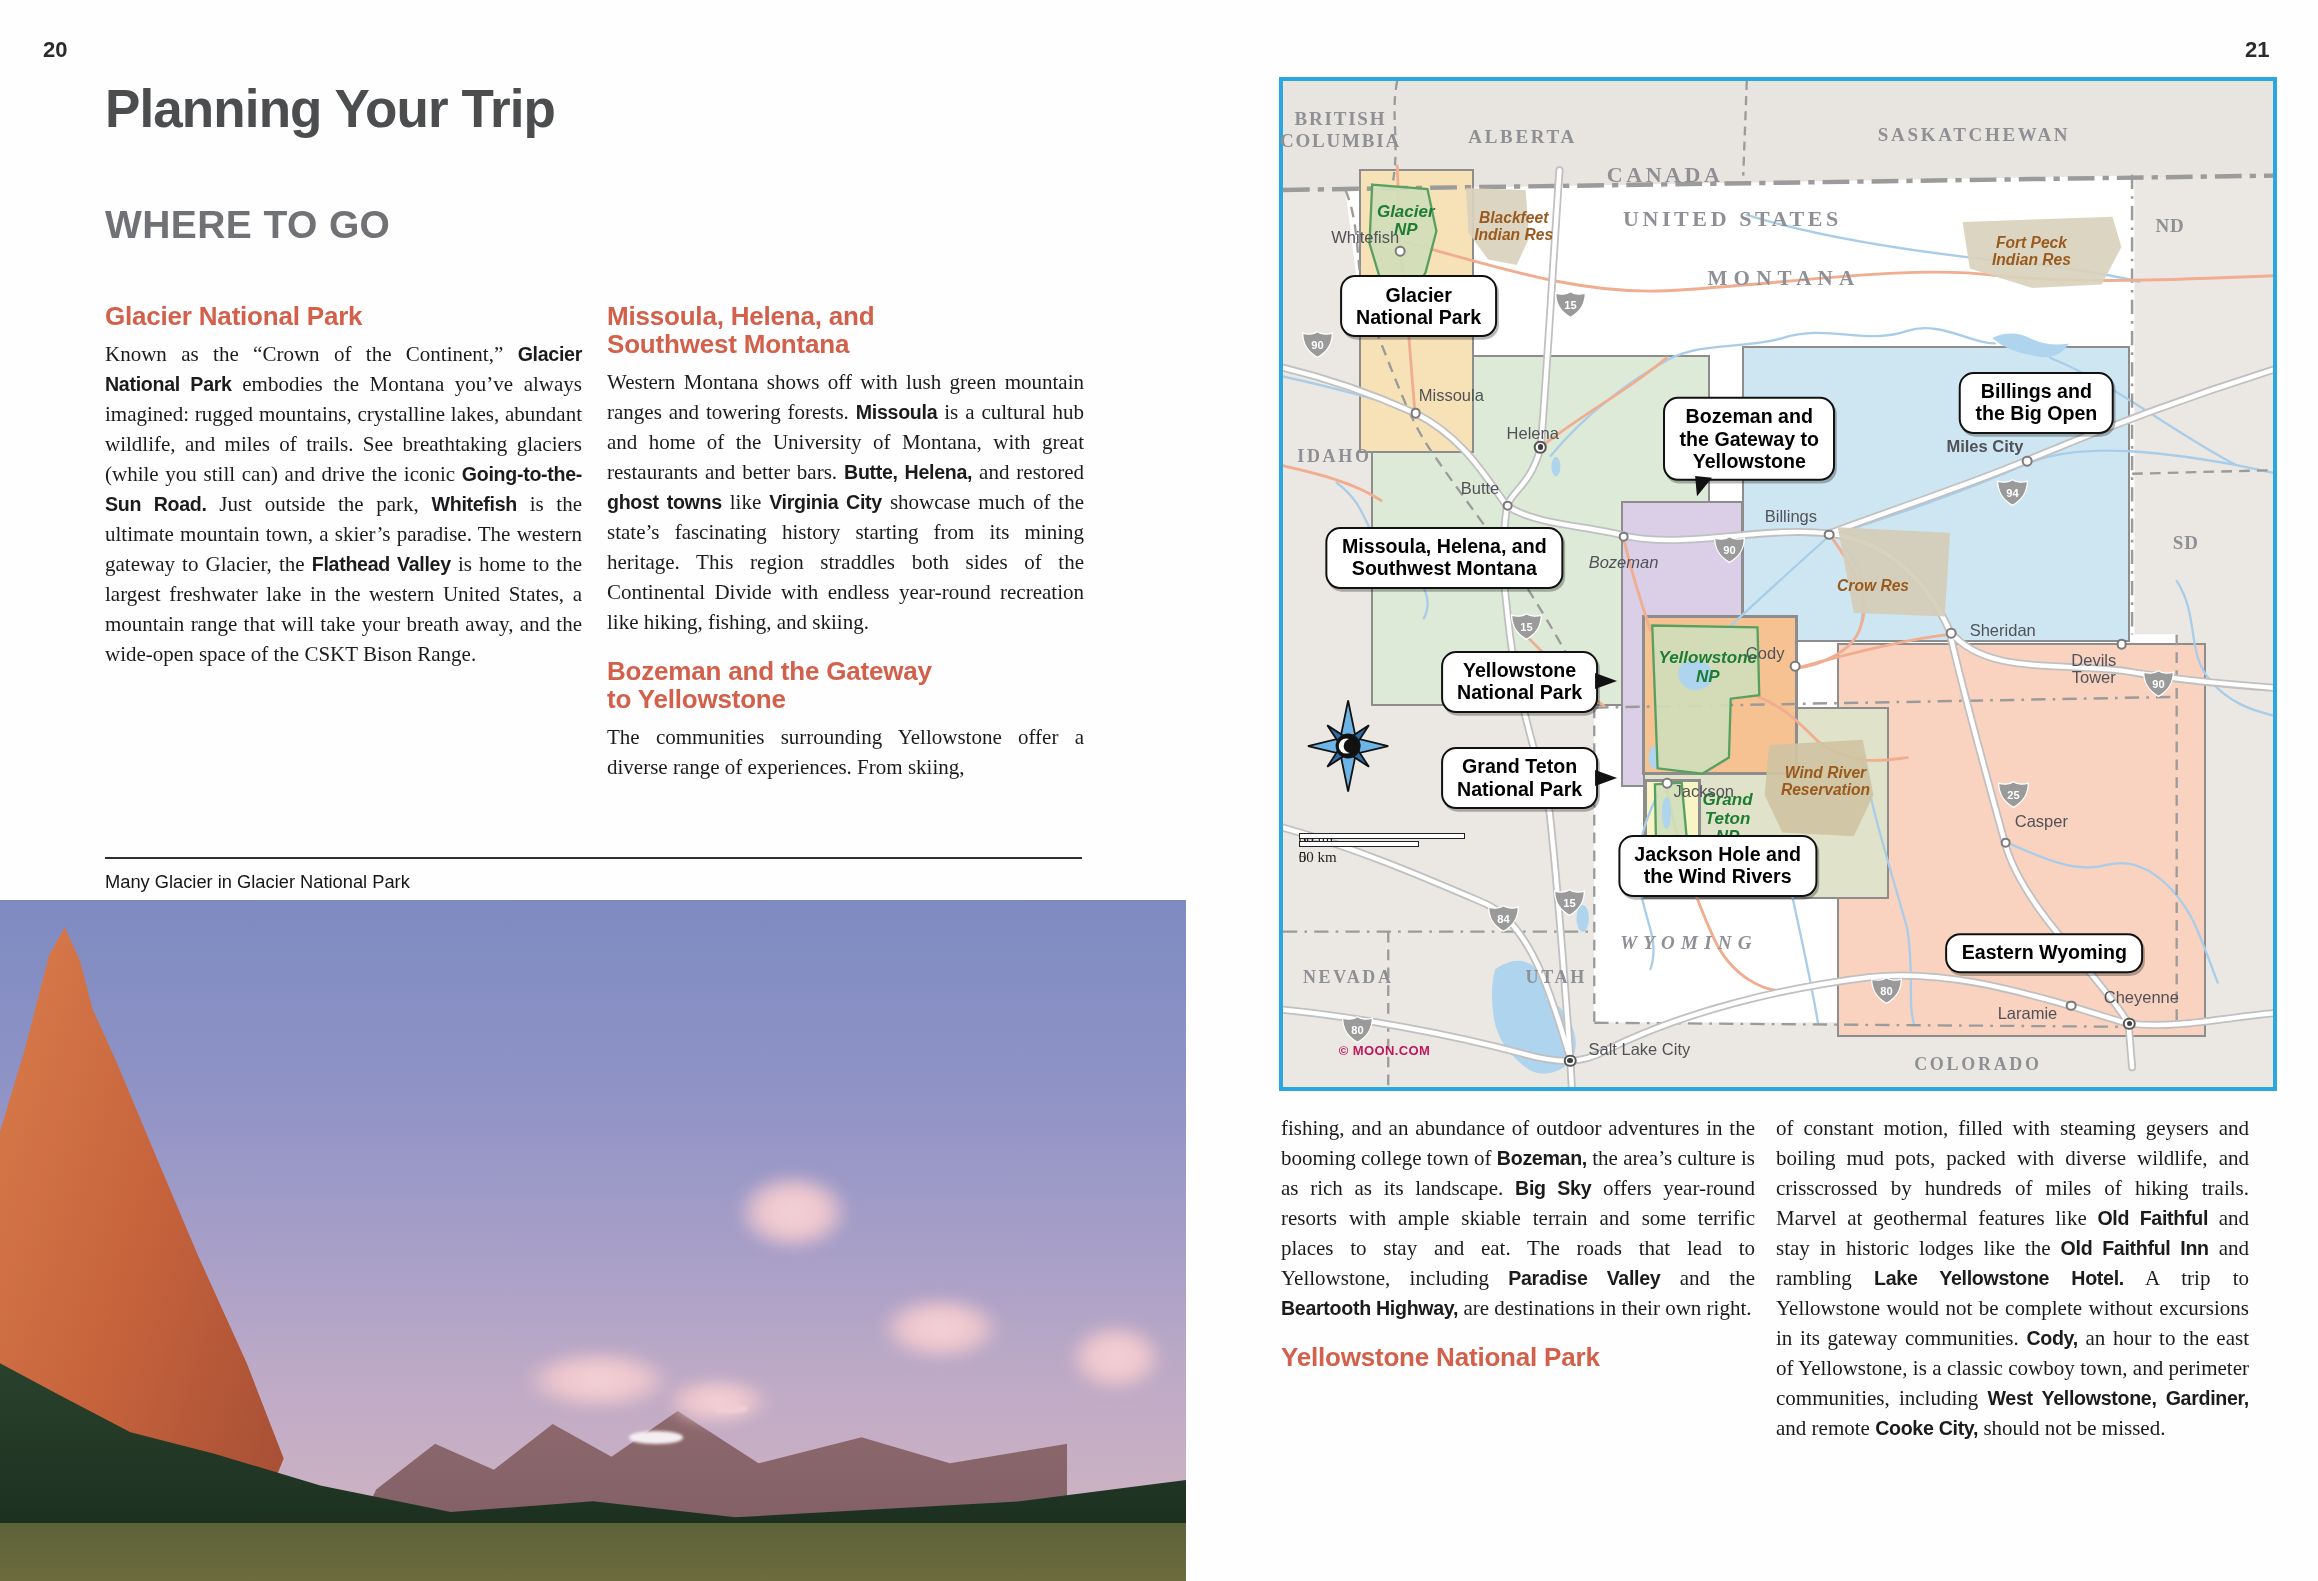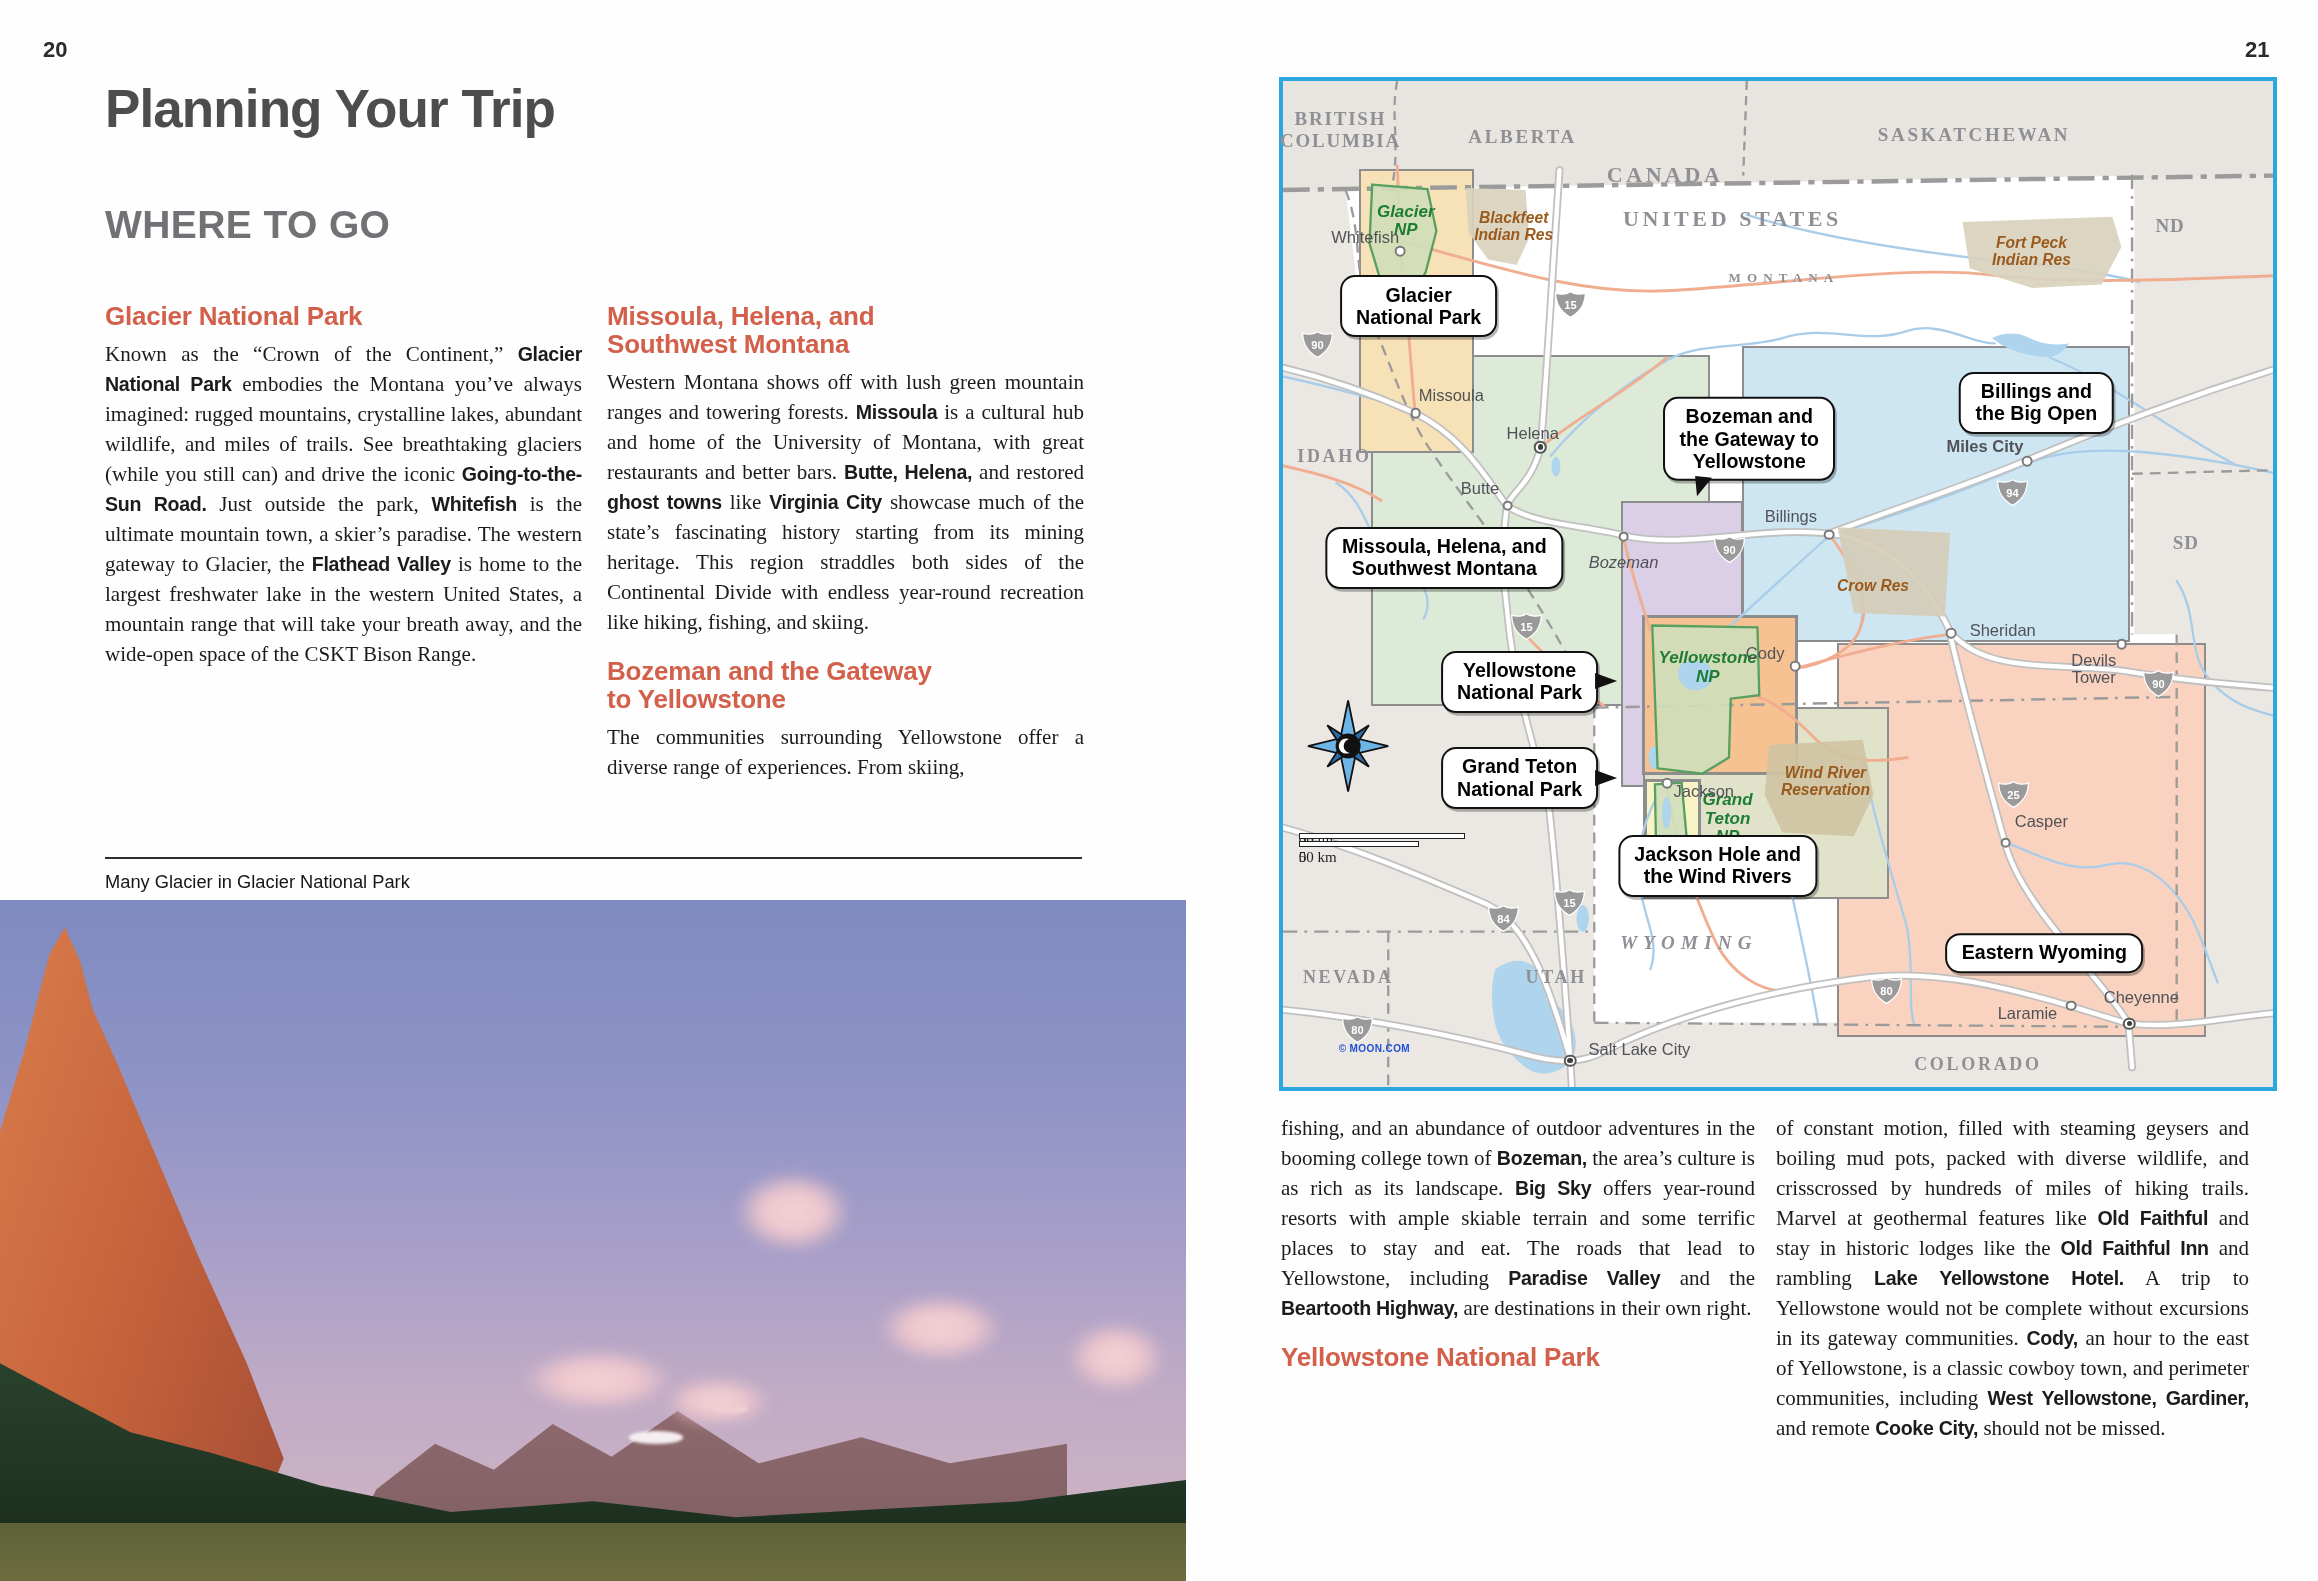--- a/index.html
+++ b/index.html
@@ -62,21 +62,21 @@
   .callout{background:#fff;border:2.7px solid #111;border-radius:15px;padding:6.2px 14.3px 7.1px;
      font-weight:800;font-size:19.6px;line-height:1.14;text-align:center;color:#000;
      transform:translate(-50%,-50%);white-space:pre-line;box-shadow:1.8px 2.7px 0 rgba(0,0,0,.28);}
   .tail-r{right:-20.5px;top:36%;width:0;height:0;border-top:8px solid transparent;
      border-bottom:8px solid transparent;border-left:22px solid #111;}
   .tail-bl{left:17%;bottom:-18px;width:0;height:0;border-left:4.5px solid transparent;
      border-right:13.4px solid transparent;border-top:20.5px solid #111;transform:rotate(6deg);}
   .scalebar{left:1.6%;top:74.6%;width:16.8%;font-family:"Liberation Serif",serif;font-size:15px;color:#222;}
   .scalebar .row{position:relative;display:flex;justify-content:space-between;}
   .sb-bar{position:relative;height:6.2px;border:1.4px solid #222;background:#fff;margin:1.8px 0;}
-  .credit{left:3.2%;top:95.6%;font-weight:700;font-size:10px;color:#1d4ed8;letter-spacing:0.4px;padding-left:24px;}
+  .credit{left:3.2%;top:95.6%;font-weight:700;font-size:13px;color:#be185d;letter-spacing:0.4px;padding-left:24px;}
 </style>
 </head>
 <body data-interactable="false">
 
 <div class="pagenum" style="left:43px;top:37px" data-interactable="false">20</div>
 <div class="title" data-interactable="false">Planning Your Trip</div>
 <div class="subtitle" data-interactable="false">WHERE TO GO</div>
 
 <div class="col" style="left:105px;top:303px" data-interactable="false">
     <div class="h3" data-interactable="false">Glacier National Park</div>
@@ -234,21 +234,21 @@
     </g>
   </svg>
 
   <div class="layer" id="labels-layer" data-interactable="false">
       <div class="state-label" data-interactable="false" style="position: absolute; left: 5.8%; top: 4.9%; font-size: 19px; letter-spacing: 1.8px;">BRITISH
 COLUMBIA</div>
       <div class="state-label" data-interactable="false" style="position: absolute; left: 24.2%; top: 5.6%; font-size: 19px; letter-spacing: 2.7px;">ALBERTA</div>
       <div class="state-label" data-interactable="false" style="position: absolute; left: 69.8%; top: 5.4%; font-size: 19px; letter-spacing: 2.7px;">SASKATCHEWAN</div>
       <div class="state-label" data-interactable="false" style="position: absolute; left: 38.6%; top: 9.3%; font-size: 22px; letter-spacing: 3.6px;">CANADA</div>
       <div class="state-label" data-interactable="false" style="position: absolute; left: 45.4%; top: 13.7%; font-size: 22px; letter-spacing: 3.6px;">UNITED STATES</div>
-      <div class="state-label" data-interactable="false" style="position: absolute; left: 50.6%; top: 19.6%; font-size: 13px; letter-spacing: 6.2px;">MONTANA</div>
+      <div class="state-label" data-interactable="false" style="position: absolute; left: 50.6%; top: 19.6%; font-size: 21px; letter-spacing: 6.2px;">MONTANA</div>
       <div class="state-label" data-interactable="false" style="position: absolute; left: 5.2%; top: 37.3%; font-size: 18px; letter-spacing: 2.7px;">IDAHO</div>
       <div class="state-label" data-interactable="false" style="position: absolute; left: 89.6%; top: 14.4%; font-size: 19px; letter-spacing: 0.9px;">ND</div>
       <div class="state-label" data-interactable="false" style="position: absolute; left: 91.2%; top: 45.9%; font-size: 19px; letter-spacing: 0.9px;">SD</div>
       <div class="state-label" data-interactable="false" style="position: absolute; left: 41%; top: 85.7%; font-size: 19px; letter-spacing: 6.2px; font-style: italic;">WYOMING</div>
       <div class="state-label" data-interactable="false" style="position: absolute; left: 6.6%; top: 89.1%; font-size: 18px; letter-spacing: 2.7px;">NEVADA</div>
       <div class="state-label" data-interactable="false" style="position: absolute; left: 27.6%; top: 89.1%; font-size: 18px; letter-spacing: 2.7px;">UTAH</div>
       <div class="state-label" data-interactable="false" style="position: absolute; left: 70.2%; top: 97.7%; font-size: 18px; letter-spacing: 2.7px;">COLORADO</div>
       <div class="res-label" data-interactable="false" style="position: absolute; left: 23.3%; top: 14.4%;">Blackfeet
 Indian Res</div>
       <div class="res-label" data-interactable="false" style="position: absolute; left: 75.6%; top: 16.9%;">Fort Peck

